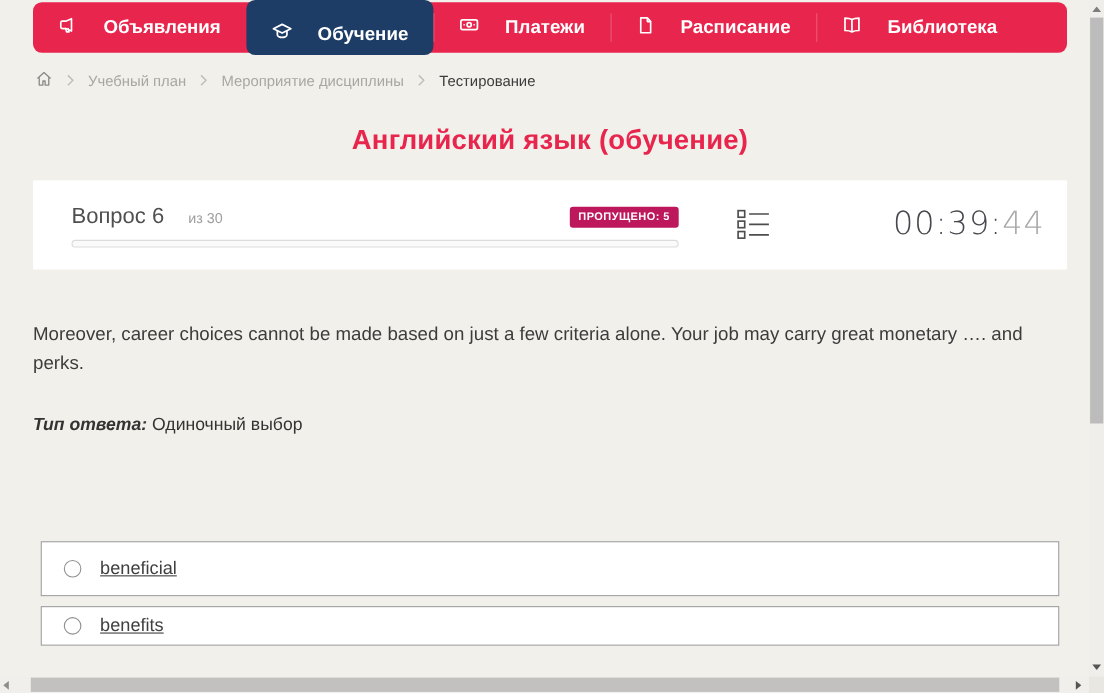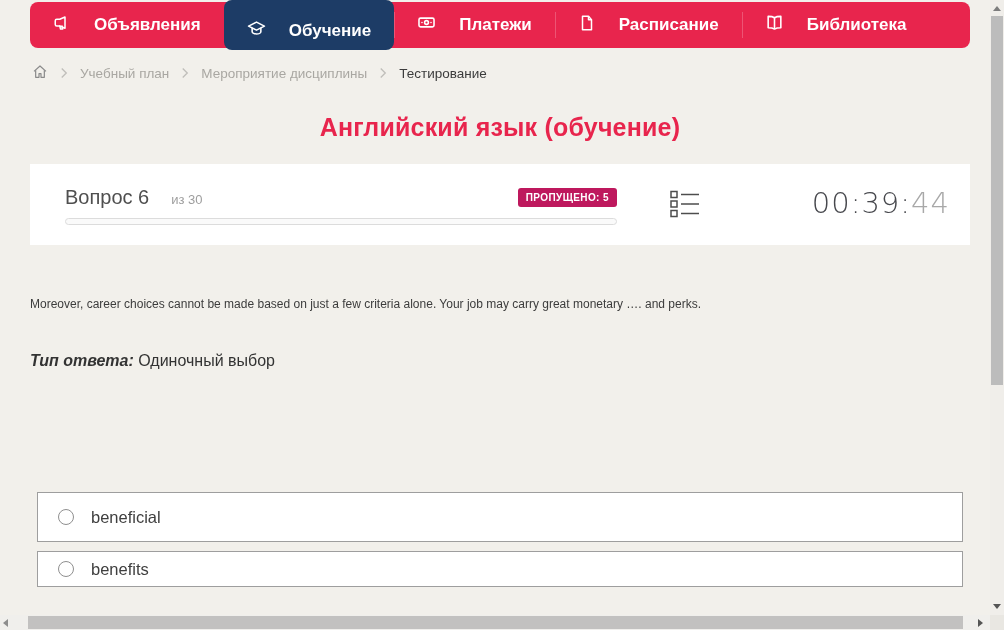--- a/index.html
+++ b/index.html
@@ -44,33 +44,33 @@
                 border:1px solid #dcdcdc; border-radius:4px; overflow:hidden; }
   .q-progress-fill { height:100%; background:#e8254d; width:0%; }
   .q-list-btn { position:absolute; left:640px; top:26px; width:32px; height:30px; cursor:pointer; }
   .q-timer { position:absolute; right:20px; top:22px; font-size:29px; font-weight:300;
              color:#47484d; letter-spacing:1px; font-family:"DejaVu Sans","Liberation Sans",sans-serif; }
   .q-timer .secs { color:#a8a8a8; }
 
   
   .question-block { position:absolute; left:30px; top:291px; width:922px; }
   .q-label { font-size:16px; font-weight:bold; font-style:italic; color:#333; margin-bottom:9px; }
-  .q-text { font-size:12px; color:#3c3c3c; line-height:26px; }
+  .q-text { font-size:17px; color:#3c3c3c; line-height:26px; }
   .a-type { margin-top:35px; font-size:16px; color:#333; }
   .a-type .t-label { font-weight:bold; font-style:italic; }
 
   
   .options { position:absolute; left:37px; top:492px; width:926px; display:flex;
              flex-direction:column; gap:9px; }
   .option { background:#fff; border:1px solid #9e9e9e; height:50px; display:flex;
             align-items:center; padding-left:20px; cursor:pointer; }
   .option:last-child { height:36px; }
   .radio { width:16px; height:16px; border:1px solid #8f8f8f; border-radius:50%;
            background:#fff; flex:0 0 auto; }
-  .option-label { margin-left:17px; font-size:16.5px; color:#3f3f3f; }
+  .option-label { margin-left:17px; font-size:16.5px; color:#3f3f3f;text-decoration:underline; }
 
   
   .vscroll { position:absolute; right:0; top:0; width:14px; height:615px; background:#f0eeea; }
   .vthumb { position:absolute; left:1px; top:16px; width:12px; height:369px; background:#bcbcbc; }
   .sb-arrow { position:absolute; width:0; height:0; }
   .arr-up    { left:3px; top:6px;  border-left:4px solid transparent; border-right:4px solid transparent; border-bottom:5px solid #7d7d7d; }
   .arr-down  { left:3px; top:604px; border-left:4px solid transparent; border-right:4px solid transparent; border-top:5px solid #555; }
   .hscroll { position:absolute; left:0; bottom:0; height:15px; width:990px; background:#f0efec; }
   .hthumb { position:absolute; top:1px; left:28px; width:935px; height:13px; background:#c2c1c0; }
   .arr-left  { left:3px; top:4px; border-top:4px solid transparent; border-bottom:4px solid transparent; border-right:5px solid #8d8d8d; }

